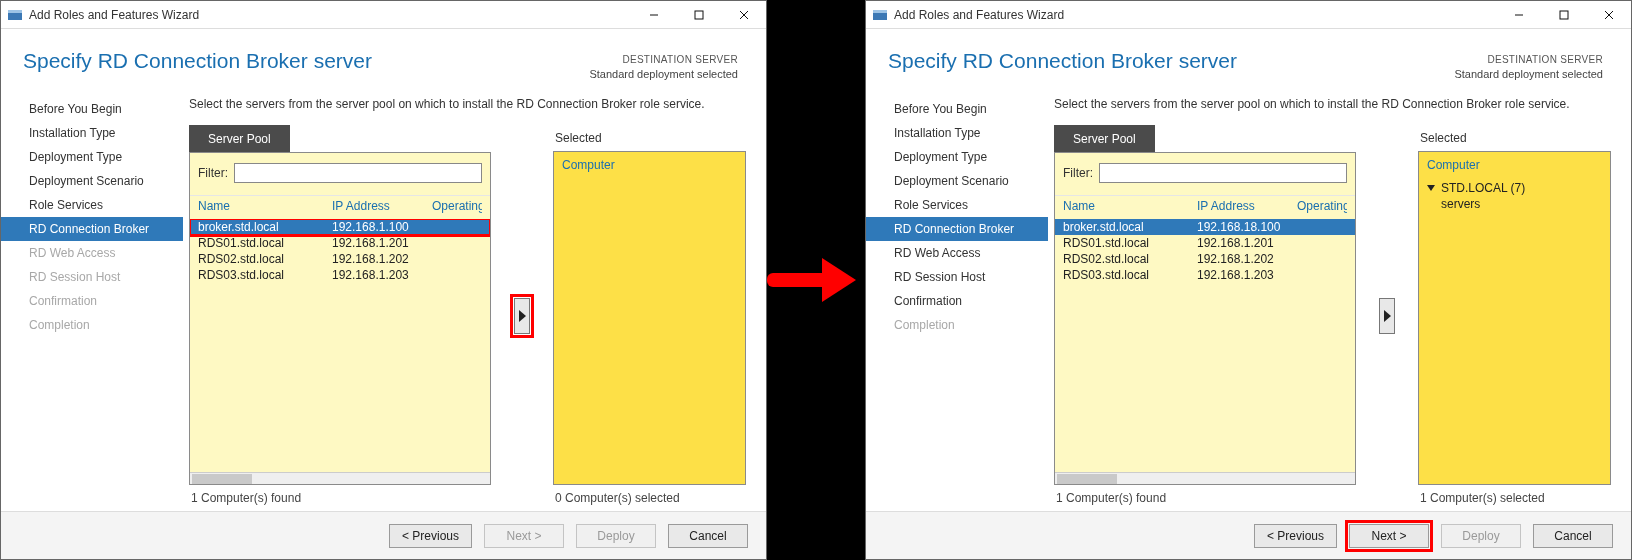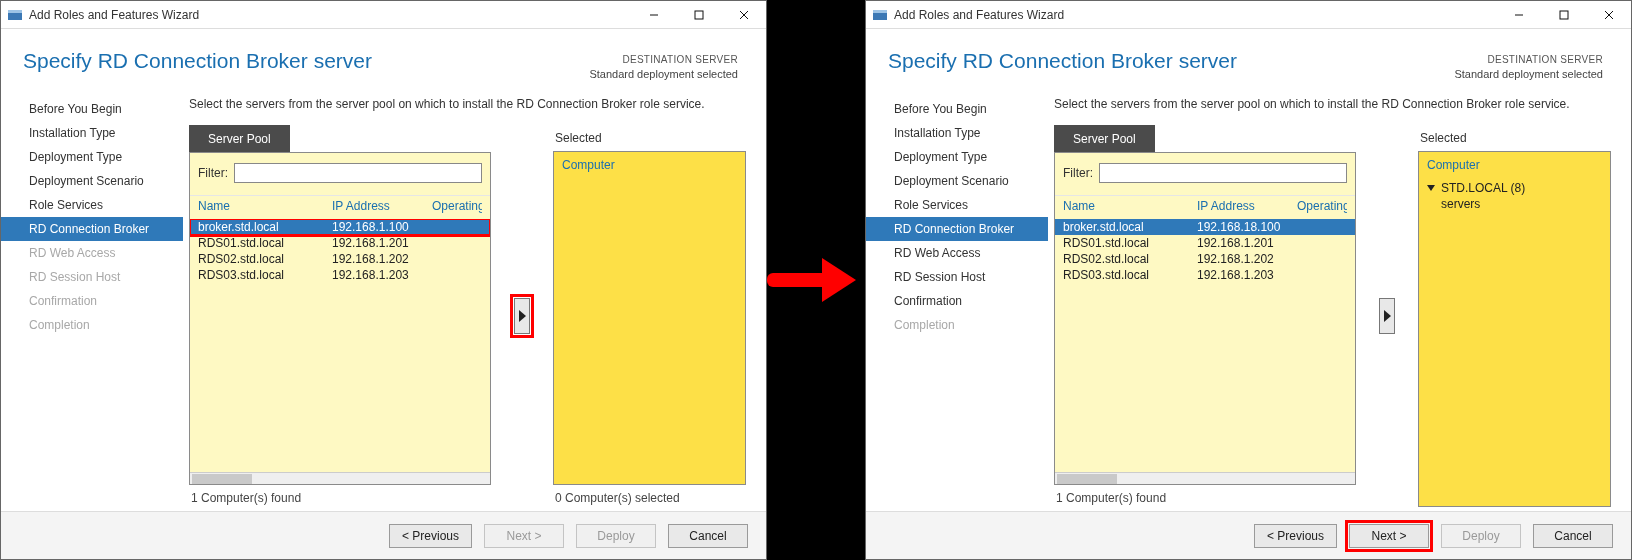--- a/index.html
+++ b/index.html
@@ -386,27 +386,28 @@
             </div>
           </div>
 
           <div class="sel-col">
             <div class="sel-label">Selected</div>
             <div class="sel-box">
               <div class="sel-head">Computer</div>
               <div class="sel-body">
                 <div class="tree-node">
                   <span class="tri-down-s"></span>
-                  <span>STD.LOCAL (8)</span>
+                  <span>STD.LOCAL (7)</span>
                 </div>
                 <div class="tree-node tree-child">
                   <span>servers</span>
                 </div>
               </div>
             </div>
+            <div class="count">1 Computer(s) selected</div>
           </div>
         </div>
       </div>
     </div>
 
     <div class="footer">
       <div class="btn">&lt; Previous</div>
       <div class="btn redframe">Next &gt;</div>
       <div class="btn disabled">Deploy</div>
       <div class="btn">Cancel</div>

